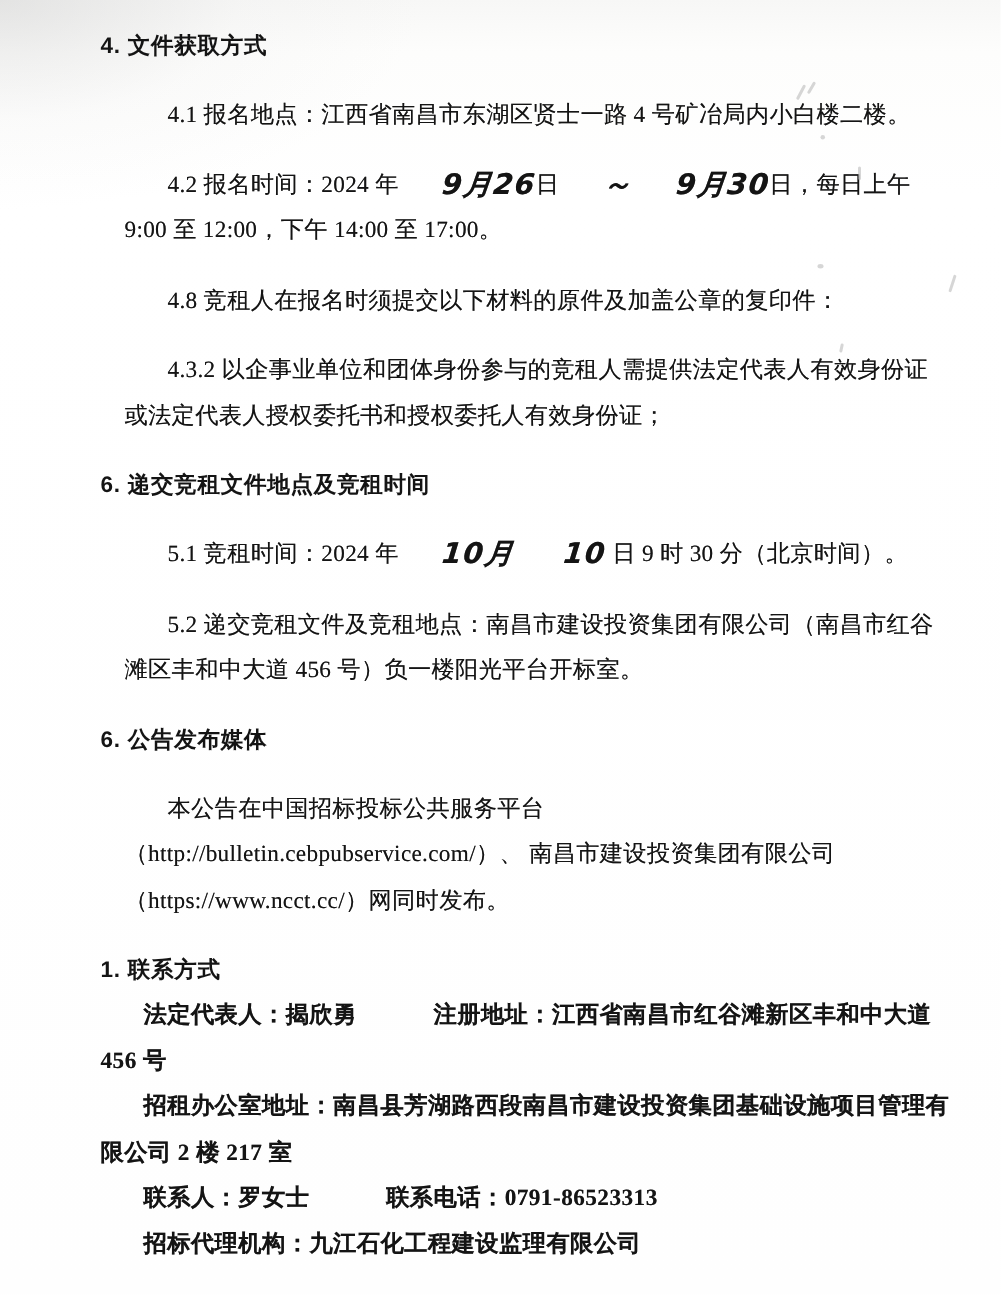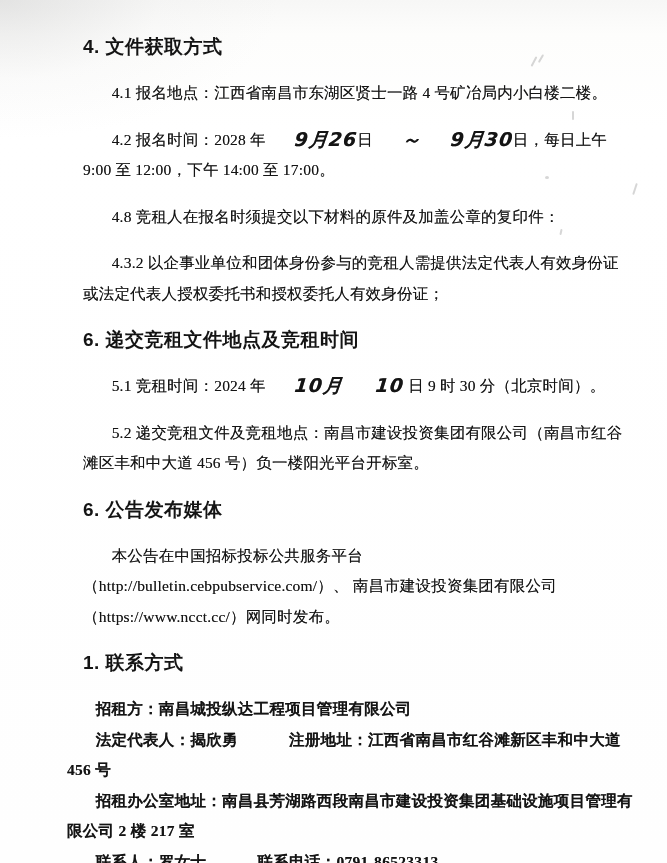--- a/index.html
+++ b/index.html
@@ -21,23 +21,23 @@
     position: absolute;
     top: 16px;
     left: 67px;
     width: 572px;
     font-size: 15.5px;
     line-height: 30.5px;
   }
   .sec-heading {
     font-family: "Liberation Sans", "DejaVu Sans", sans-serif;
     font-weight: bold;
-    font-size: 19px;
+    font-size: 15px;
     line-height: 30px;
-    margin: 16px;
+    margin: 0;
     letter-spacing: 0.5px;
   }
   .sec-heading.mt { margin-top: 13px; }
   p.body-para {
     margin: 16px;
     text-indent: 1.85em;
     text-shadow: 0 0 0.4px rgba(0,0,0,0.55);
     letter-spacing: 0.2px;
   }
   p.contact-line {
@@ -75,33 +75,32 @@
   .a6 { left: 634px; top: 183px; width: 2px; height: 12px; transform: rotate(18deg); }
   .a7 { left: 560px; top: 229px; width: 2px; height: 6px; transform: rotate(12deg); }
 </style>
 </head>
 <body>
 
 <div class="page">
 
   <h2 class="sec-heading">4.  文件获取方式</h2>
   <p class="body-para">4.1  报名地点：江西省南昌市东湖区贤士一路 4 号矿冶局内小白楼二楼。</p>
-  <p class="body-para"><span>4.2  报名时间：2028 年</span><span class="hw">9月26</span><span>日</span><span class="hw">～</span><span class="hw">9月30</span><span>日，每日上午 9:00 至 12:00，下午 14:00 至 17:00。</span></p>
+  <p class="body-para"><span>4.2  报名时间：2024 年</span><span class="hw">9月26</span><span>日</span><span class="hw">～</span><span class="hw">9月30</span><span>日，每日上午 9:00 至 12:00，下午 14:00 至 17:00。</span></p>
   <p class="body-para">4.8  竞租人在报名时须提交以下材料的原件及加盖公章的复印件：</p>
   <p class="body-para">4.3.2 以企事业单位和团体身份参与的竞租人需提供法定代表人有效身份证或法定代表人授权委托书和授权委托人有效身份证；</p>
 
   <h2 class="sec-heading mt">6.  递交竞租文件地点及竞租时间</h2>
   <p class="body-para"><span>5.1  竞租时间：2024 年</span><span class="hw">10月</span>&nbsp;<span class="hw">10</span><span> 日  9  时 30 分（北京时间）。</span></p>
   <p class="body-para">5.2  递交竞租文件及竞租地点：南昌市建设投资集团有限公司（南昌市红谷滩区丰和中大道 456 号）负一楼阳光平台开标室。</p>
 
   <h2 class="sec-heading mt">6.  公告发布媒体</h2>
   <p class="body-para">本公告在中国招标投标公共服务平台（http://bulletin.cebpubservice.com/）、 南昌市建设投资集团有限公司 （https://www.ncct.cc/）网同时发布。</p>
 
   <h2 class="sec-heading mt">1.  联系方式</h2>
-  <p class="contact-line">招租方：南昌城投纵达工程项目管理有限公司</p>
   <p class="contact-line"><span>法定代表人：揭欣勇</span><span class="gap-lg"></span><span>注册地址：江西省南昌市红谷滩新区丰和中大道 456 号</span></p>
   <p class="contact-line">招租办公室地址：南昌县芳湖路西段南昌市建设投资集团基础设施项目管理有限公司 2 楼 217 室</p>
   <p class="contact-line"><span>联系人：罗女士</span><span class="gap-lg"></span><span>联系电话：0791-86523313</span></p>
   <p class="contact-line">招标代理机构：九江石化工程建设监理有限公司</p>
 
 </div>
 
 <div class="artifact a1"></div>
 <div class="artifact a2"></div>
 <div class="artifact a3"></div>

